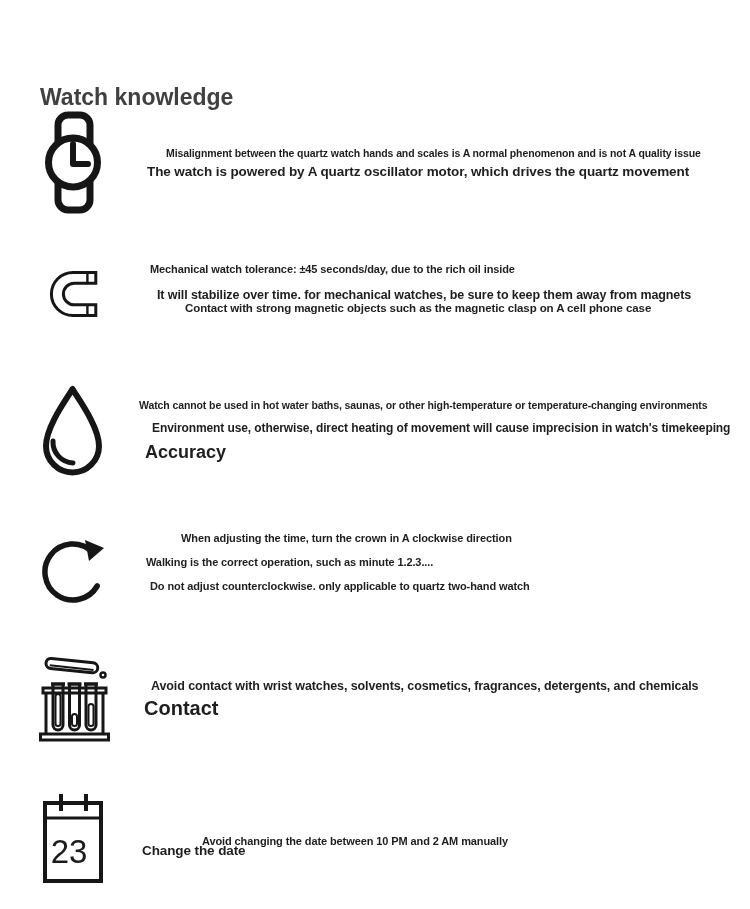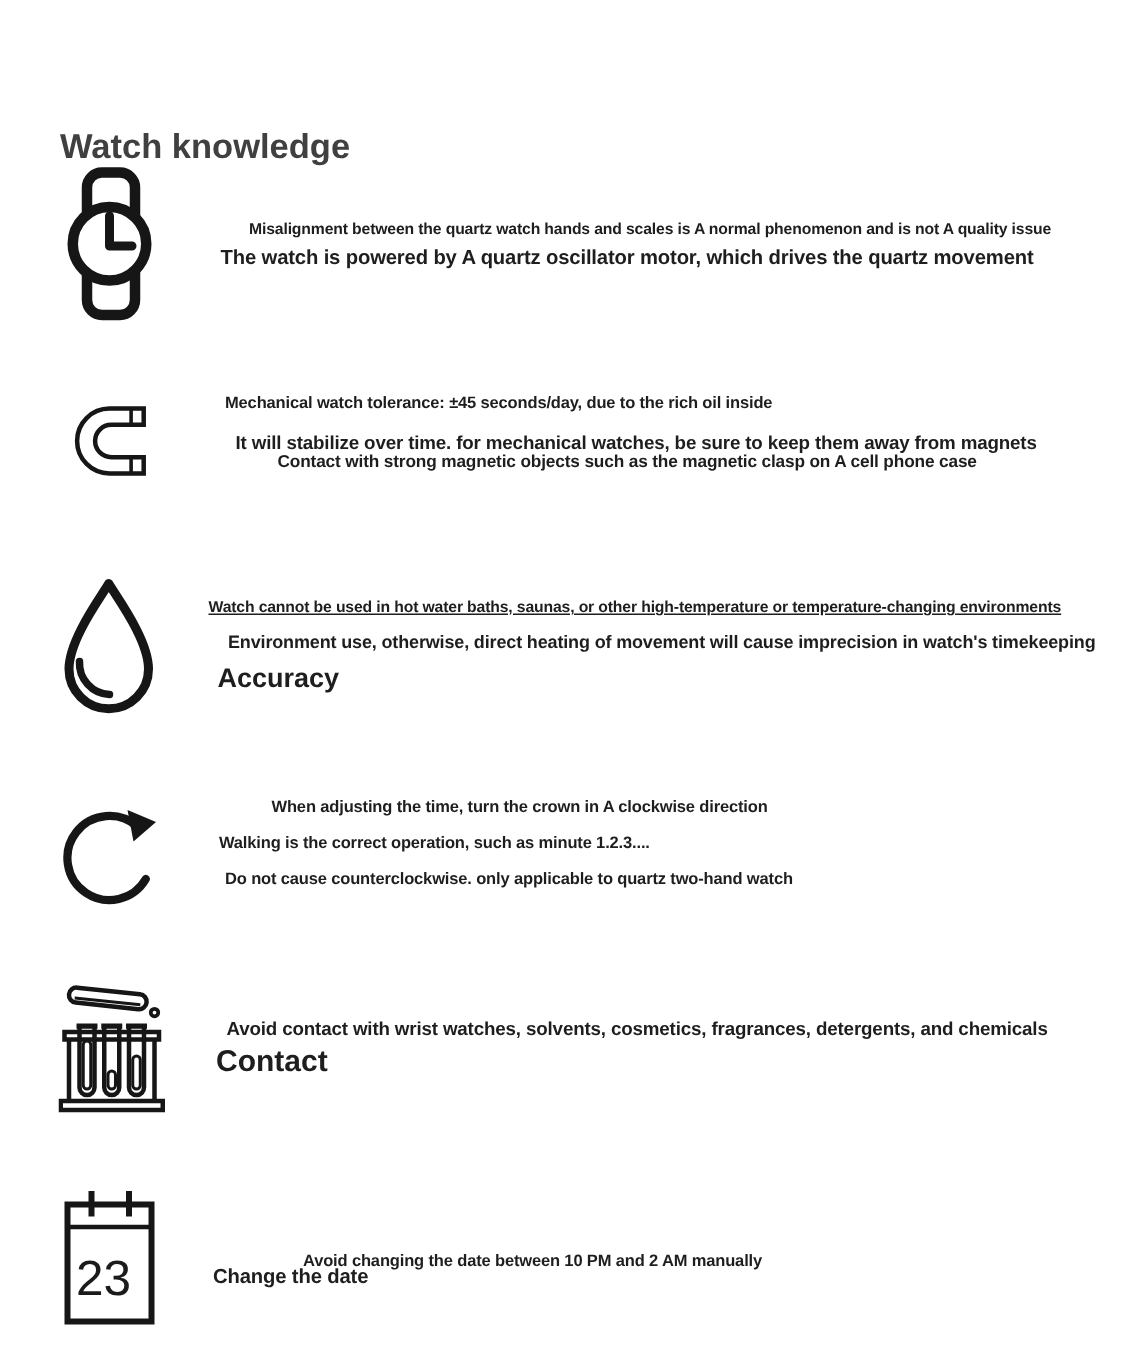--- a/index.html
+++ b/index.html
@@ -63,35 +63,35 @@
     <div class="line fs11" style="left:146px; top:302px;margin-left:39px;">Contact with strong magnetic objects such as the magnetic clasp on A cell phone case</div>
   </div>
 
   <div>
     <div class="icon" style="left:40px; top:384px; width:65px; height:96px;">
       <svg viewBox="0 0 65 96" fill="none" stroke="#161616">
         <path d="M32.5 5 C28 13 6 42 6 62 A26.5 26.5 0 0 0 59 62 C59 42 37 13 32.5 5 Z" stroke-width="6" stroke-linejoin="round"></path>
         <path d="M13 57 A21 21 0 0 0 33 79" stroke-width="5" stroke-linecap="round"></path>
       </svg>
     </div>
-    <div class="line fs10" style="left:139px; top:399px;text-decoration:underline;">Watch cannot be used in hot water baths, saunas, or other high-temperature or temperature-changing environments</div>
+    <div class="line fs10" style="left:139px; top:399px;">Watch cannot be used in hot water baths, saunas, or other high-temperature or temperature-changing environments</div>
     <div class="line fs12" style="left:152px; top:421px;">Environment use, otherwise, direct heating of movement will cause imprecision in watch's timekeeping</div>
     <div class="line fs18" style="left:145px; top:442px;">Accuracy</div>
   </div>
 
   <div>
     <div class="icon" style="left:41px; top:528px; width:67px; height:84px;">
       <svg viewBox="0 0 67 84" fill="none" stroke="#161616">
         <path d="M56.2 58 A28 28 0 1 1 50.7 23.2" stroke-width="5.5" stroke-linecap="round"></path>
         <polygon points="63,20 44,12 48,33" fill="#161616" stroke="none"></polygon>
       </svg>
     </div>
     <div class="line fs14" style="left:181px; top:532px;">When adjusting the time, turn the crown in A clockwise direction</div>
     <div class="line fs14" style="left:146px; top:556px;">Walking is the correct operation, such as minute 1.2.3....</div>
-    <div class="line fs14" style="left:150px; top:580px;">Do not cause counterclockwise. only applicable to quartz two-hand watch</div>
+    <div class="line fs14" style="left:150px; top:580px;">Do not adjust counterclockwise. only applicable to quartz two-hand watch</div>
   </div>
 
   <div>
     <div class="icon" style="left:39px; top:648px; width:71px; height:96px;">
       <svg viewBox="0 0 71 96" fill="none" stroke="#161616">
         <g transform="rotate(6 8 15)">
           <rect x="7" y="10" width="52" height="10" rx="5" stroke-width="3"></rect>
           <line x1="11" y1="17" x2="55" y2="17" stroke-width="2"></line>
         </g>
         <circle cx="64" cy="27" r="2.5" stroke-width="2.5"></circle>

